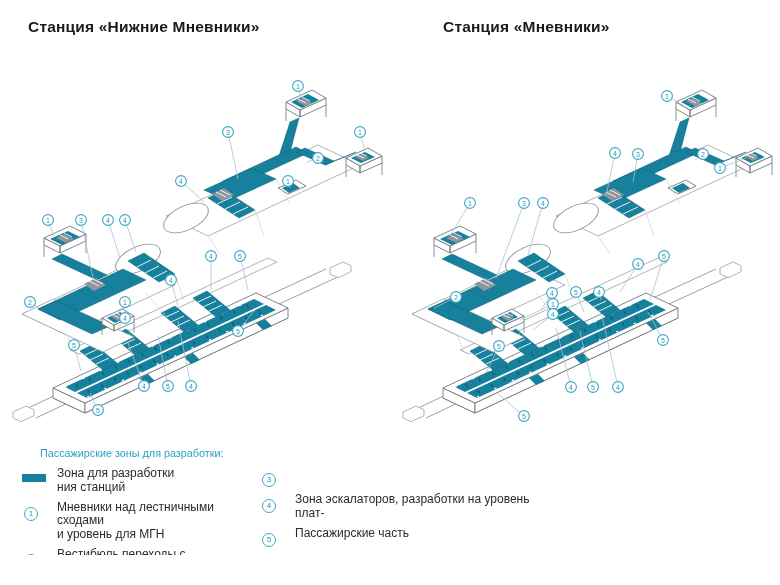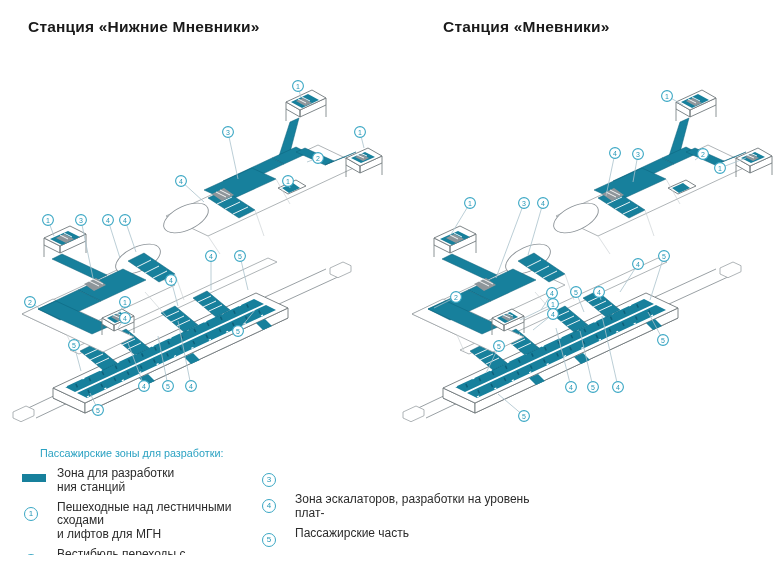--- a/index.html
+++ b/index.html
@@ -312,22 +312,22 @@
           <div class="legend-row">
             <div class="legend-icon"><span class="swatch"></span></div>
             <div class="legend-text">
               <div>Зона для разработки</div>
               <div>ния станций</div>
             </div>
           </div>
           <div class="legend-row">
             <div class="legend-icon"><span class="numcirc">1</span></div>
             <div class="legend-text">
-              <div>Пешеходные над лестничными сходами</div>
-              <div>и лифтов для МГН</div>
+              <div>Мневники над лестничными сходами</div>
+              <div>и уровень для МГН</div>
             </div>
           </div>
           <div class="legend-row">
             <div class="legend-icon"><span class="numcirc">2</span></div>
             <div class="legend-text">
               <div>Вестибюль переходы с лестничными</div>
               <div>сходами</div>
             </div>
           </div>
         </div>

